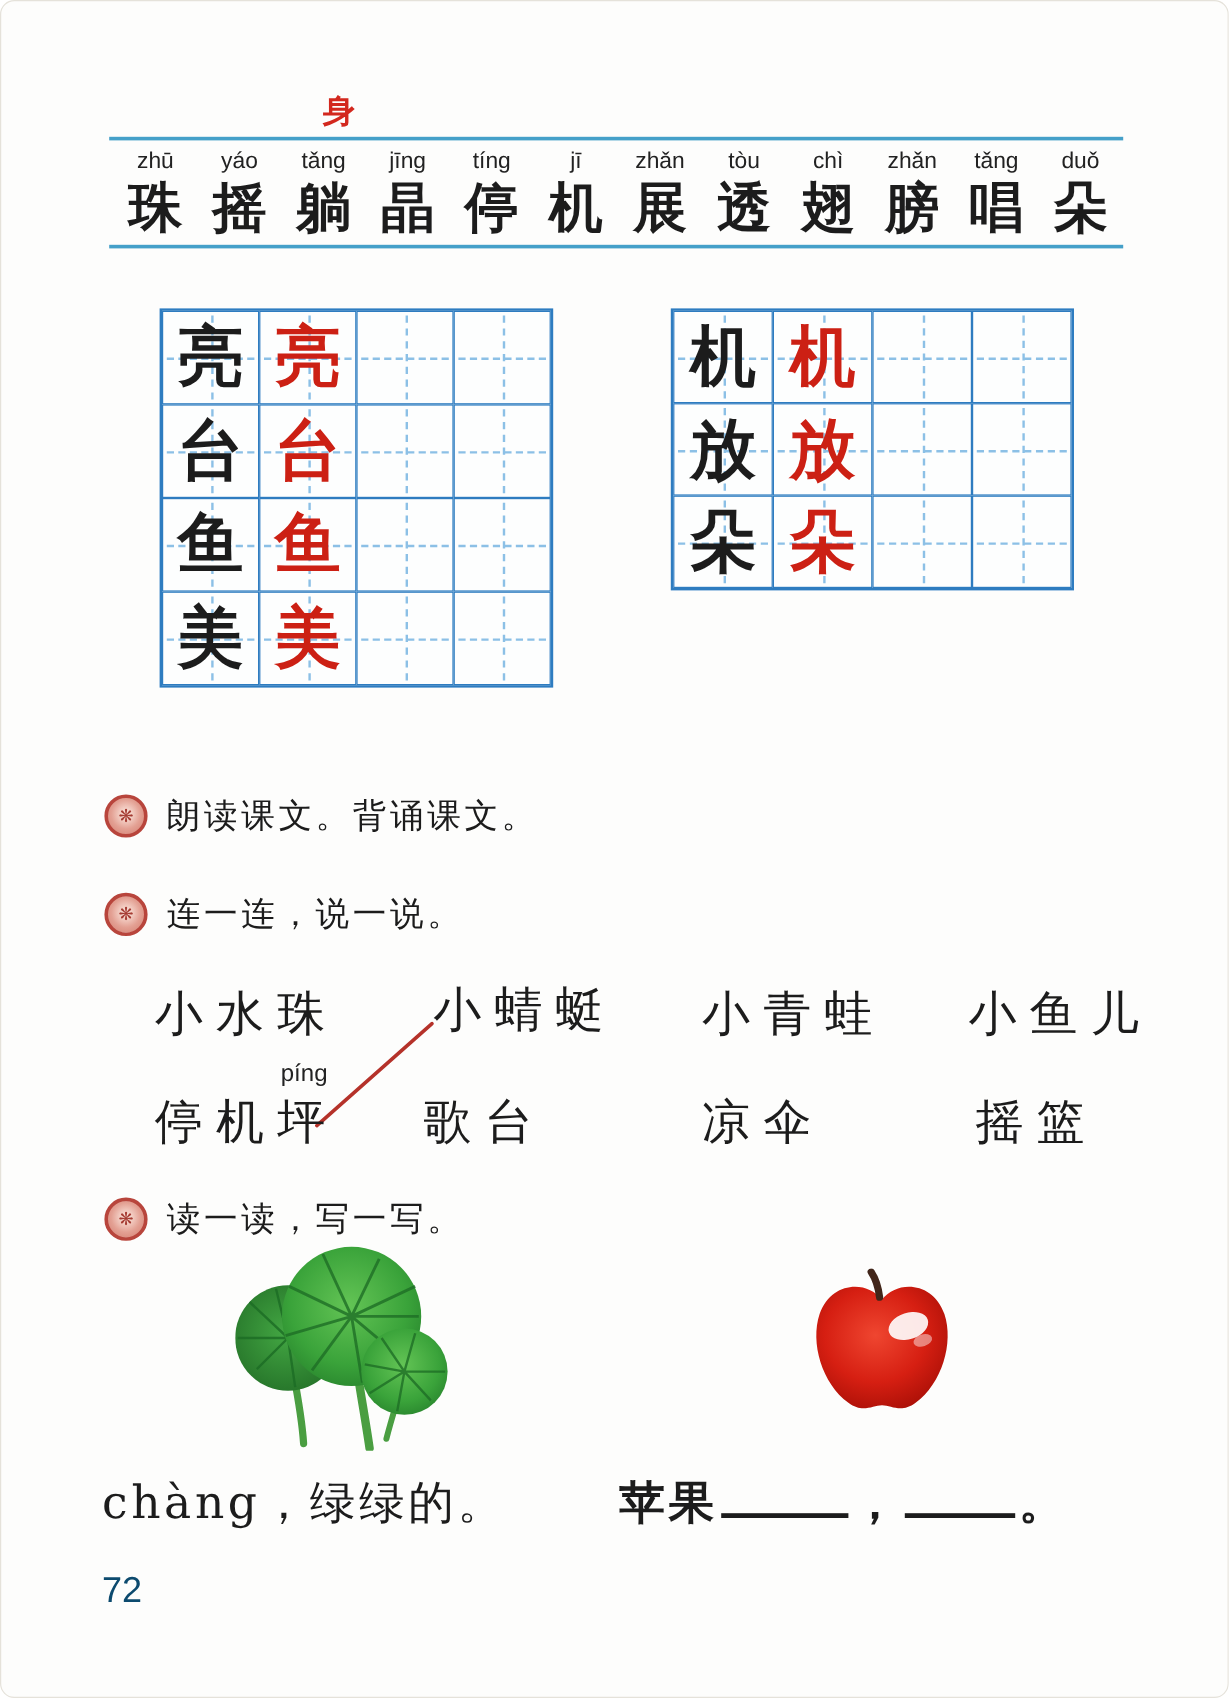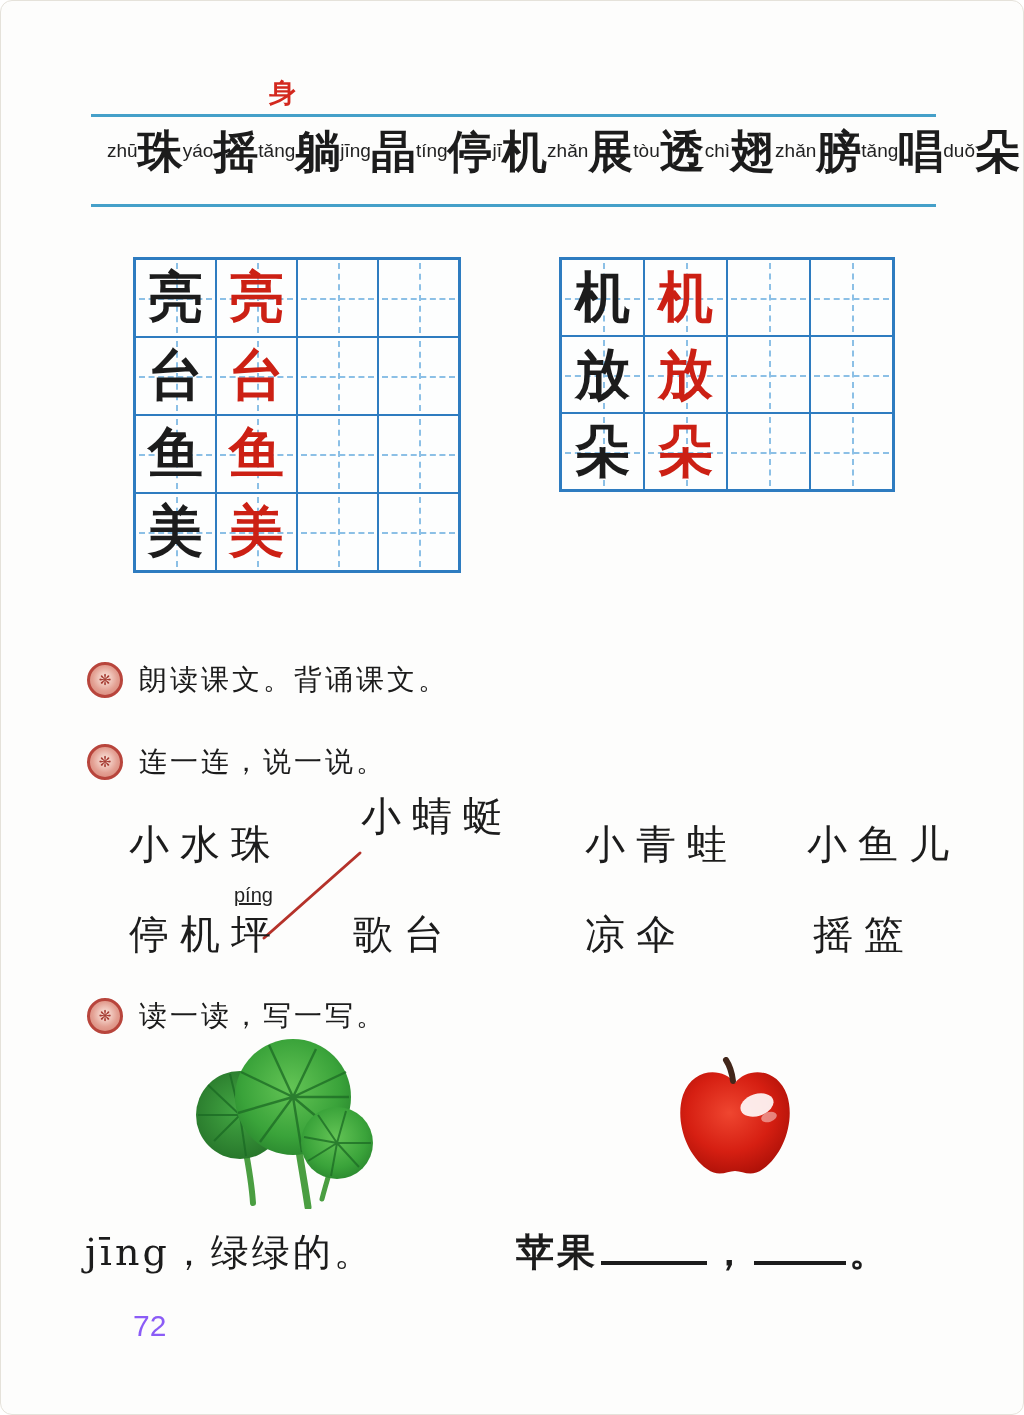--- a/index.html
+++ b/index.html
@@ -6,21 +6,21 @@
   .page{
     position:relative;width:1024px;height:1415px;
     background:#fdfdfc;border:1px solid #e5e2da;border-radius:12px;
     overflow:hidden;box-sizing:border-box;
     font-family:"DejaVu Serif","Liberation Serif",serif;color:#1c1c1c;
   }
   
   .radical{position:absolute;left:268px;top:74px;color:#d3281e;font-size:27px;font-weight:bold;}
   .rule{position:absolute;left:90px;width:845px;height:0;border-top:3px solid #45a0c9;}
   .charband{position:absolute;left:106px;top:124px;width:816px;display:flex;justify-content:space-between;}
-  .vcol{display:flex;flex-direction:row;align-items:center;}
+  .vcol{display:flex;flex-direction:column;align-items:center;}
   .py{font-family:"Liberation Sans",sans-serif;font-size:19px;color:#222;line-height:1.1;}
   .hz{font-size:45px;font-weight:bold;line-height:1.15;margin-top:1px;}
   
   .wgrid{position:absolute;display:grid;border:2px solid #2e7cc0;background:#fdfefe;}
   #grid-left{left:132px;top:256px;grid-template-columns:repeat(4,81px);grid-template-rows:repeat(4,78px);}
   #grid-right{left:558px;top:256px;grid-template-columns:repeat(4,83px);grid-template-rows:repeat(3,77px);}
   .cell{position:relative;border:1px solid #2e7cc0;}
   .dh{position:absolute;left:3px;right:3px;top:50%;border-top:2px dashed #8cc0e6;}
   .dv{position:absolute;top:3px;bottom:3px;left:50%;border-left:2px dashed #8cc0e6;}
   .g{position:absolute;inset:0;display:flex;align-items:center;justify-content:center;
@@ -29,34 +29,34 @@
   
   .exercise{position:absolute;left:86px;display:flex;align-items:center;gap:16px;}
   .seal{width:30px;height:30px;border-radius:50%;border:3px solid #b8453c;flex:0 0 auto;
         background:radial-gradient(circle at 50% 45%, #f8ddd4 12%, #e3a093 55%, #d37c6e 100%);
         display:flex;align-items:center;justify-content:center;color:#a63c33;font-size:15px;line-height:1;}
   .ex-text{font-size:28px;letter-spacing:3px;}
   
   .word{position:absolute;font-size:40px;letter-spacing:11px;white-space:nowrap;}
   .rubywrap{position:relative;display:inline-block;}
   .rt{position:absolute;top:-23px;left:44%;transform:translateX(-50%);
-      font-size:20px;letter-spacing:0;font-family:"Liberation Sans",sans-serif;color:#222;font-weight:normal;text-decoration:underline;}
+      font-size:20px;letter-spacing:0;font-family:"Liberation Sans",sans-serif;color:#222;font-weight:normal;}
   .connline{position:absolute;left:255px;top:843px;width:112px;height:100px;}
   
   .lotus{position:absolute;left:195px;top:1036px;}
   .apple{position:absolute;left:672px;top:1056px;}
   
   .sentence{position:absolute;top:1226px;font-size:38px;letter-spacing:3px;white-space:nowrap;}
   #sent-left{left:84px;}
   #sent-right{left:515px;font-weight:bold;}
   .blank{display:inline-block;border-bottom:4px solid #1c1c1c;height:34px;margin:0 3px;vertical-align:baseline;}
   .blank.b1{width:106px;}
   .blank.b2{width:92px;}
   
-  .pagenum{position:absolute;left:84px;top:1308px;font-family:"Liberation Sans",sans-serif;font-size:30px;color:#8b5cf6;margin-left:48px;}
+  .pagenum{position:absolute;left:84px;top:1308px;font-family:"Liberation Sans",sans-serif;font-size:30px;color:#0c4a6e;}
 </style>
 </head>
 <body>
 
 <div class="page">
 
   <span class="radical">身</span>
   <div class="rule" style="top:113px"></div>
   <div class="rule" style="top:203px"></div>
 
@@ -247,21 +247,21 @@
     <span class="seal">❋</span>
     <span class="ex-text">朗读课文。背诵课文。</span>
   </div>
 
   <div class="exercise" style="top:742px">
     <span class="seal">❋</span>
     <span class="ex-text">连一连，说一说。</span>
   </div>
 
   <span class="word" style="left:128px;top:816px">小水珠</span>
-  <span class="word" style="left:360px;top:788px">小蜻蜓</span>
+  <span class="word" style="left:360px;top:813px">小蜻蜓</span>
   <span class="word" style="left:584px;top:816px">小青蛙</span>
   <span class="word" style="left:806px;top:816px">小鱼儿</span>
 
   <svg class="connline" viewBox="0 0 112 100">
     <line x1="104" y1="9" x2="8" y2="94" stroke="#b5322a" stroke-width="3" stroke-linecap="round"></line>
   </svg>
 
   <span class="word" style="left:128px;top:906px"><span>停机</span><span class="rubywrap"><span class="rt">píng</span><span>坪</span></span></span>
   <span class="word" style="left:352px;top:906px">歌台</span>
   <span class="word" style="left:584px;top:906px">凉伞</span>
@@ -302,20 +302,20 @@
           <stop offset="55%" stop-color="#d61f12"></stop>
           <stop offset="100%" stop-color="#a30d05"></stop>
       </radialGradient>
     </defs>
     <path d="M62 26 C 50 10 20 10 10 38 C 2 62 12 96 34 112 C 46 121 54 114 62 114 C 70 114 78 121 90 112 C 112 96 122 62 114 38 C 104 10 74 10 62 26 Z" fill="url(#apg)"></path>
     <path d="M60 24 C 59 16 57 9 53 3" stroke="#42261a" stroke-width="6" fill="none" stroke-linecap="round"></path>
     <ellipse cx="84" cy="48" rx="17" ry="11" fill="#ffffff" opacity="0.9" transform="rotate(-18 84 48)"></ellipse>
     <ellipse cx="96" cy="60" rx="8" ry="5" fill="#ffffff" opacity="0.45" transform="rotate(-18 96 60)"></ellipse>
   </svg>
 
-  <div class="sentence" id="sent-left">jīng，绿绿的。</div>
+  <div class="sentence" id="sent-left">chàng，绿绿的。</div>
   <div class="sentence" id="sent-right">
     <span>苹果</span><span class="blank b1"></span><span>，</span><span class="blank b2"></span><span>。</span>
   </div>
 
   <div class="pagenum">72</div>
 
 </div>
 
 </body></html>

